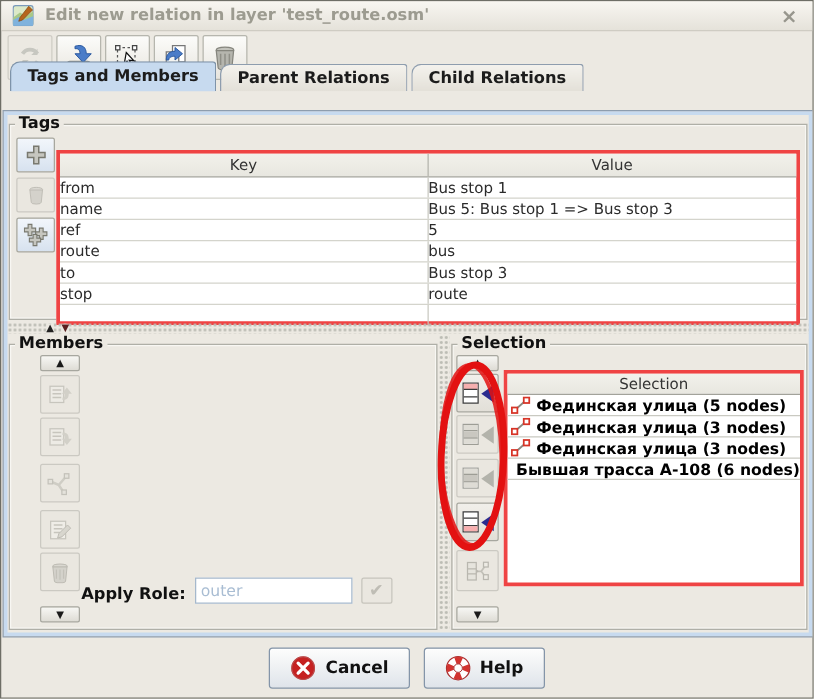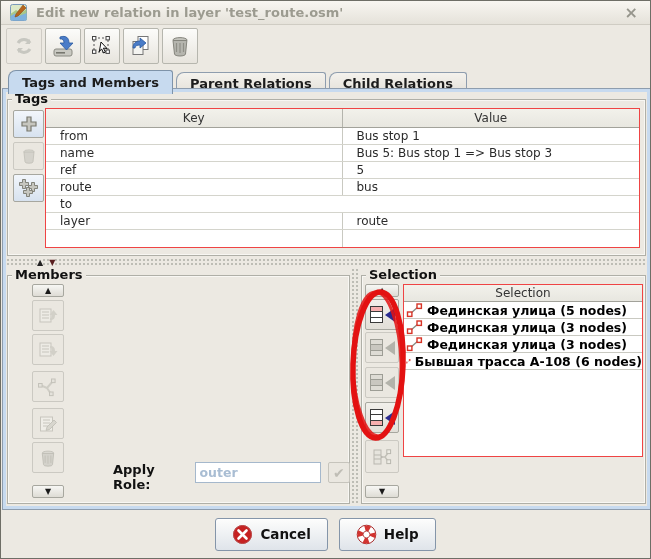--- a/index.html
+++ b/index.html
@@ -21,21 +21,21 @@
 
   
   .toolbar { position:absolute; top:25px; left:0; right:0; height:39px;
              display:flex; align-items:center; padding-left:5px; gap:3px; }
   .tbtn { width:36px; height:36px; border:1px solid #B6B6AE; border-radius:2px;
           background:linear-gradient(#FCFCFA,#E7E4DD);
           display:flex; align-items:center; justify-content:center; }
   .tbtn.disabled { border-color:#CFCCC5; background:#ECE9E2; }
 
   
-  .tabbar { position:absolute; top:69px; left:2px; right:2px; height:24px;
+  .tabbar { position:absolute; top:48px; left:2px; right:2px; height:24px;
             display:flex; align-items:flex-end; padding-left:5px; }
   .tab { height:22px; padding:0 13px; display:flex; align-items:center;
          font-size:13px; font-weight:bold; color:#1c1c1c;
          background:linear-gradient(#F4F2ED,#E3E0D8);
          border:1px solid #8E9DAE; border-bottom:none;
          border-radius:8px 3px 0 0; margin-right:3px; position:relative; }
   .tab.selected { height:24px; background:#C7DAEF; border-color:#7E93A9; z-index:3; }
 
   
   .content { position:absolute; top:88px; left:2px; width:647px; height:420px;
@@ -56,28 +56,28 @@
           display:flex; align-items:center; justify-content:center;
           background:linear-gradient(#F2F6FB,#D7E2EF); }
   .sbtn.gray { background:linear-gradient(#F1EFEA,#E2DFD8); }
   .sbtn.disabled { border-color:#CBC9C2; background:#EAE7E0; }
   .arrow-btn { height:13px; border:1px solid #A7A79F; border-radius:2px;
                background:linear-gradient(#F7F7F4,#DEDCD5);
                display:flex; align-items:center; justify-content:center;
                font-size:8px; color:#1a1a1a; line-height:8px; }
 
   
-  .tbl { position:absolute; background:#fff; border:1px solid #ef4444; }
+  .tbl { position:absolute; background:#fff; border:3px solid #ef4444;margin-top:12px; }
   .thead { display:flex; height:19px; background:linear-gradient(#F2F1EB,#E8E7E0);
            border-bottom:1px solid #A2A29A; }
   .th { display:flex; align-items:center; justify-content:center;
         font-size:12px; color:#333; border-right:1px solid #B4B4AC; overflow:hidden; }
   .th:last-child { border-right:none; }
   .trow { display:flex; height:17px; border-bottom:1px solid #D4D4CC; }
-  .td { font-size:12px; color:#2b2b2b; padding:1px 14px; border-right:1px solid #C9C9C1;
+  .td { font-size:12px; color:#2b2b2b; padding:1px 0; border-right:1px solid #C9C9C1;
         white-space:nowrap; overflow:hidden; display:flex; align-items:center; }
   .td:last-child { border-right:none; }
 
   
   .split-h { position:absolute; left:0; right:0; height:9px;
              background-image:radial-gradient(circle,#BDBDB5 1px,transparent 1.3px);
              background-size:4px 4px; display:flex; align-items:center; gap:6px;
              padding-left:31px; }
   .split-v { position:absolute; width:9px;
              background-image:radial-gradient(circle,#BDBDB5 1px,transparent 1.3px);
@@ -94,24 +94,24 @@
               display:flex; flex-direction:column; }
   .mini-tbl > div { flex:1; border-bottom:1px solid #3a3a3a; }
   .mini-tbl > div:last-child { border-bottom:none; }
   .mini-tbl.dis { border-color:#9D9D95; }
   .mini-tbl.dis > div { border-color:#9D9D95; background:#DEDCD5; }
   .tri-left { width:0; height:0; border-top:7px solid transparent;
               border-bottom:7px solid transparent; border-right:10px solid #2B2B8F; margin-left:2px; }
   .tri-left.dis { border-right-color:#B3B3AB; }
 
   
-  .apply-row { position:absolute; display:flex; align-items:flex-start; gap:7px;margin-left:48px; }
+  .apply-row { position:absolute; display:flex; align-items:flex-end; gap:7px; }
   .apply-label { font-size:13px; font-weight:bold; color:#111; }
   .role-input { width:126px; height:21px; border:1px solid #A5B8CC; background:#fff;
-                font-family:inherit; font-size:12.5px; padding:1px 4px; color:#333;font-weight:bold; }
+                font-family:inherit; font-size:12.5px; padding:1px 4px; color:#333; }
   .role-input::placeholder { color:#A9BDD3; }
   .check-btn { width:25px; height:21px; border:1px solid #C6C4BC; background:#EAE7E0;
                color:#BFBDB5; font-size:14px; display:flex; align-items:center;
                justify-content:center; border-radius:2px; }
 
   
   .footer { position:absolute; left:0; right:0; top:510px; height:46px;
             display:flex; align-items:center; justify-content:center; gap:11px; }
   .fbtn { height:33px; padding:0 16px; display:flex; align-items:center; gap:7px;
           font-size:13.5px; font-weight:bold; color:#111;
@@ -230,23 +230,24 @@
           <div class="trow">
             <div class="td" style="width:50%;">ref</div>
             <div class="td" style="width:50%;">5</div>
           </div>
           <div class="trow">
             <div class="td" style="width:50%;">route</div>
             <div class="td" style="width:50%;">bus</div>
           </div>
           <div class="trow">
             <div class="td" style="width:50%;">to</div>
-          </div>
-          <div class="trow">
-            <div class="td" style="width:50%;">layer</div>
+            <div class="td" style="width:50%;">Bus stop 3</div>
+          </div>
+          <div class="trow">
+            <div class="td" style="width:50%;">stop</div>
             <div class="td" style="width:50%;">route</div>
           </div>
           <div class="trow" style="border-bottom:none;">
             <div class="td" style="width:50%;"></div>
             <div class="td" style="width:50%;"></div>
           </div>
         </div>
       </div>
 
       <div class="split-h" style="top:166px;">

